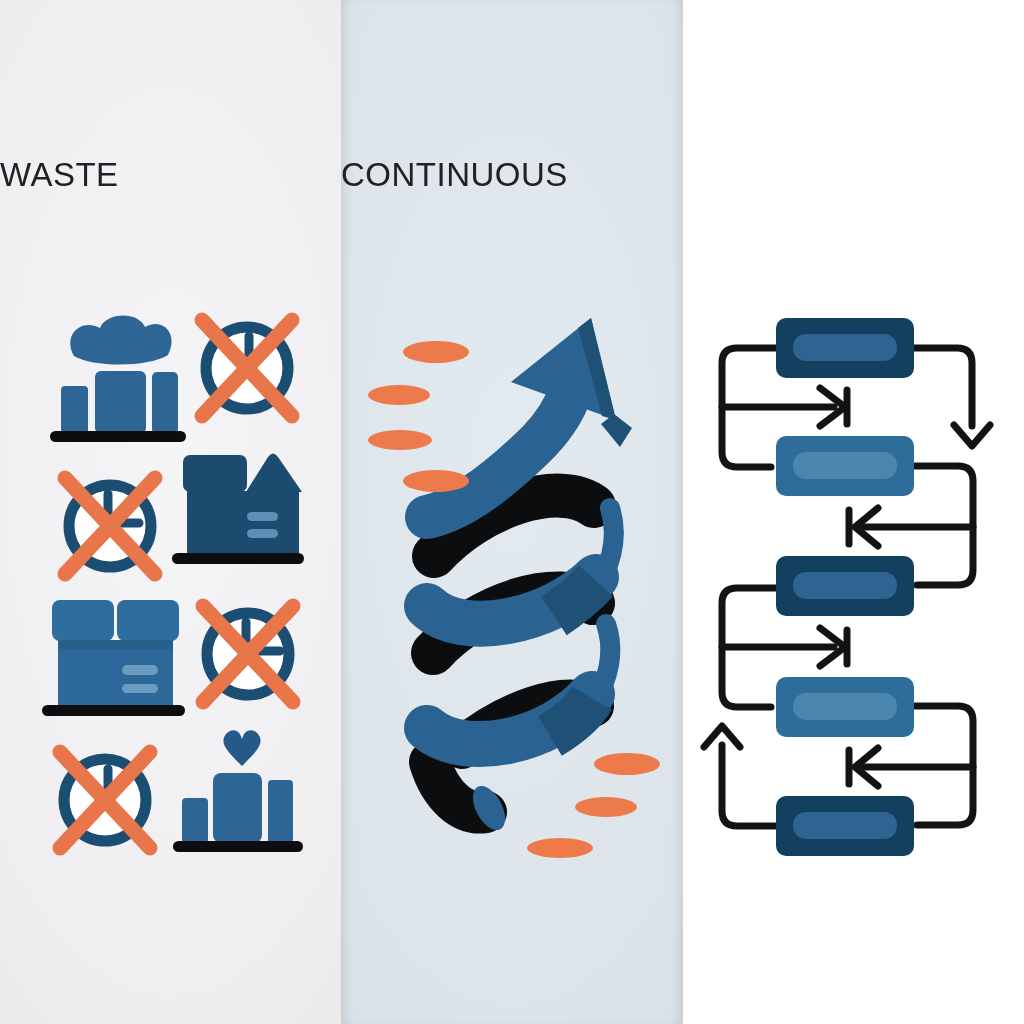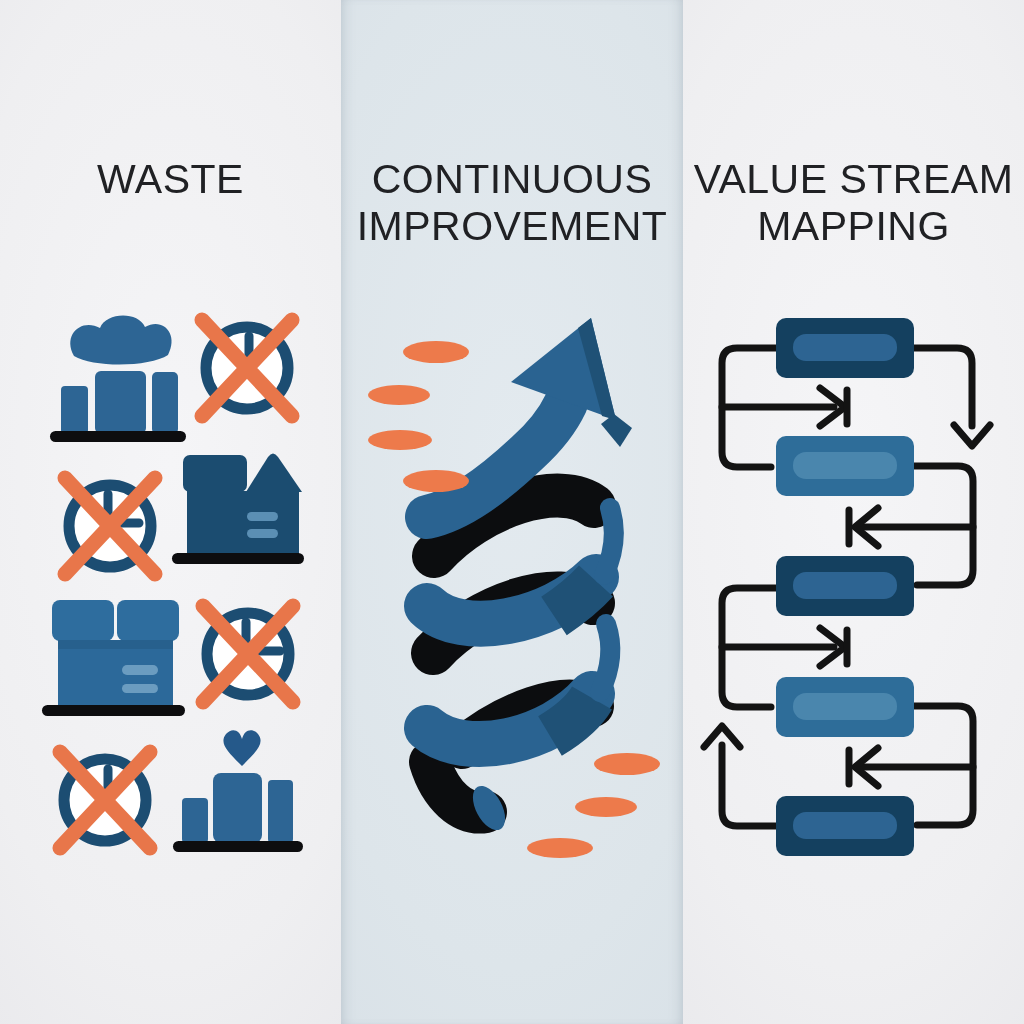--- a/index.html
+++ b/index.html
@@ -5,49 +5,42 @@
   html,body{margin:0;padding:0;background:#ffffff;}
   .canvas{position:relative;width:1024px;height:1024px;overflow:hidden;
           font-family:"Liberation Sans","DejaVu Sans",sans-serif;}
   .panel{position:absolute;top:0;height:1024px;}
   .panel.side{background:radial-gradient(120% 90% at 50% 45%, #f5f5f7 0%, #efeff1 55%, #e4e4e8 100%);}
   .panel.mid{background:radial-gradient(120% 90% at 50% 45%, #e3eaef 0%, #dde5ea 55%, #d5dee5 100%);
              box-shadow:inset 10px 0 14px -10px rgba(110,125,140,.35), inset -10px 0 14px -10px rgba(110,125,140,.35);}
   #panel-left{left:0;width:341px;}
   #panel-middle{left:341px;width:342px;}
   #panel-right{left:683px;width:341px;}
-  .title{position:absolute;top:156px;left:0;width:100%;text-align:center;
-         font-size:41px;font-weight:500;letter-spacing:.5px;line-height:1.14;color:#202124;}
+  .title{position:absolute;top:156px;left:0;width:100%;
+         font-size:33px;font-weight:500;letter-spacing:.5px;line-height:1.14;color:#202124;}
   .title span{display:block;}
   svg.art{position:absolute;left:0;top:0;width:1024px;height:1024px;pointer-events:none;}
 </style>
 </head>
 <body>
 
 <div class="canvas">
 
   <div class="panel side" id="panel-left">
     <div class="title">
       <span>WASTE</span>
     </div>
   </div>
 
   <div class="panel mid" id="panel-middle">
     <div class="title">
       <span>CONTINUOUS</span>
-      <span>IMPROVEMENT</span>
     </div>
   </div>
 
-  <div class="panel side" id="panel-right">
-    <div class="title">
-      <span>VALUE STREAM</span>
-      <span>MAPPING</span>
-    </div>
-  </div>
 
   <svg class="art" viewBox="0 0 1024 1024">
 
     <g>
       <path fill="#2d6594" d="M74,356 C62,334 82,318 100,328 C106,312 138,311 145,327 C163,317 179,334 168,355 C150,367 94,368 74,356 Z"></path>
       <rect x="61" y="386" width="27" height="48" rx="4" fill="#2d6594"></rect>
       <rect x="95" y="371" width="51" height="63" rx="6" fill="#2d6594"></rect>
       <rect x="152" y="372" width="26" height="62" rx="5" fill="#2d6594"></rect>
       <rect x="50" y="431" width="136" height="11" rx="5.5" fill="#0d0d0f"></rect>
     </g>

